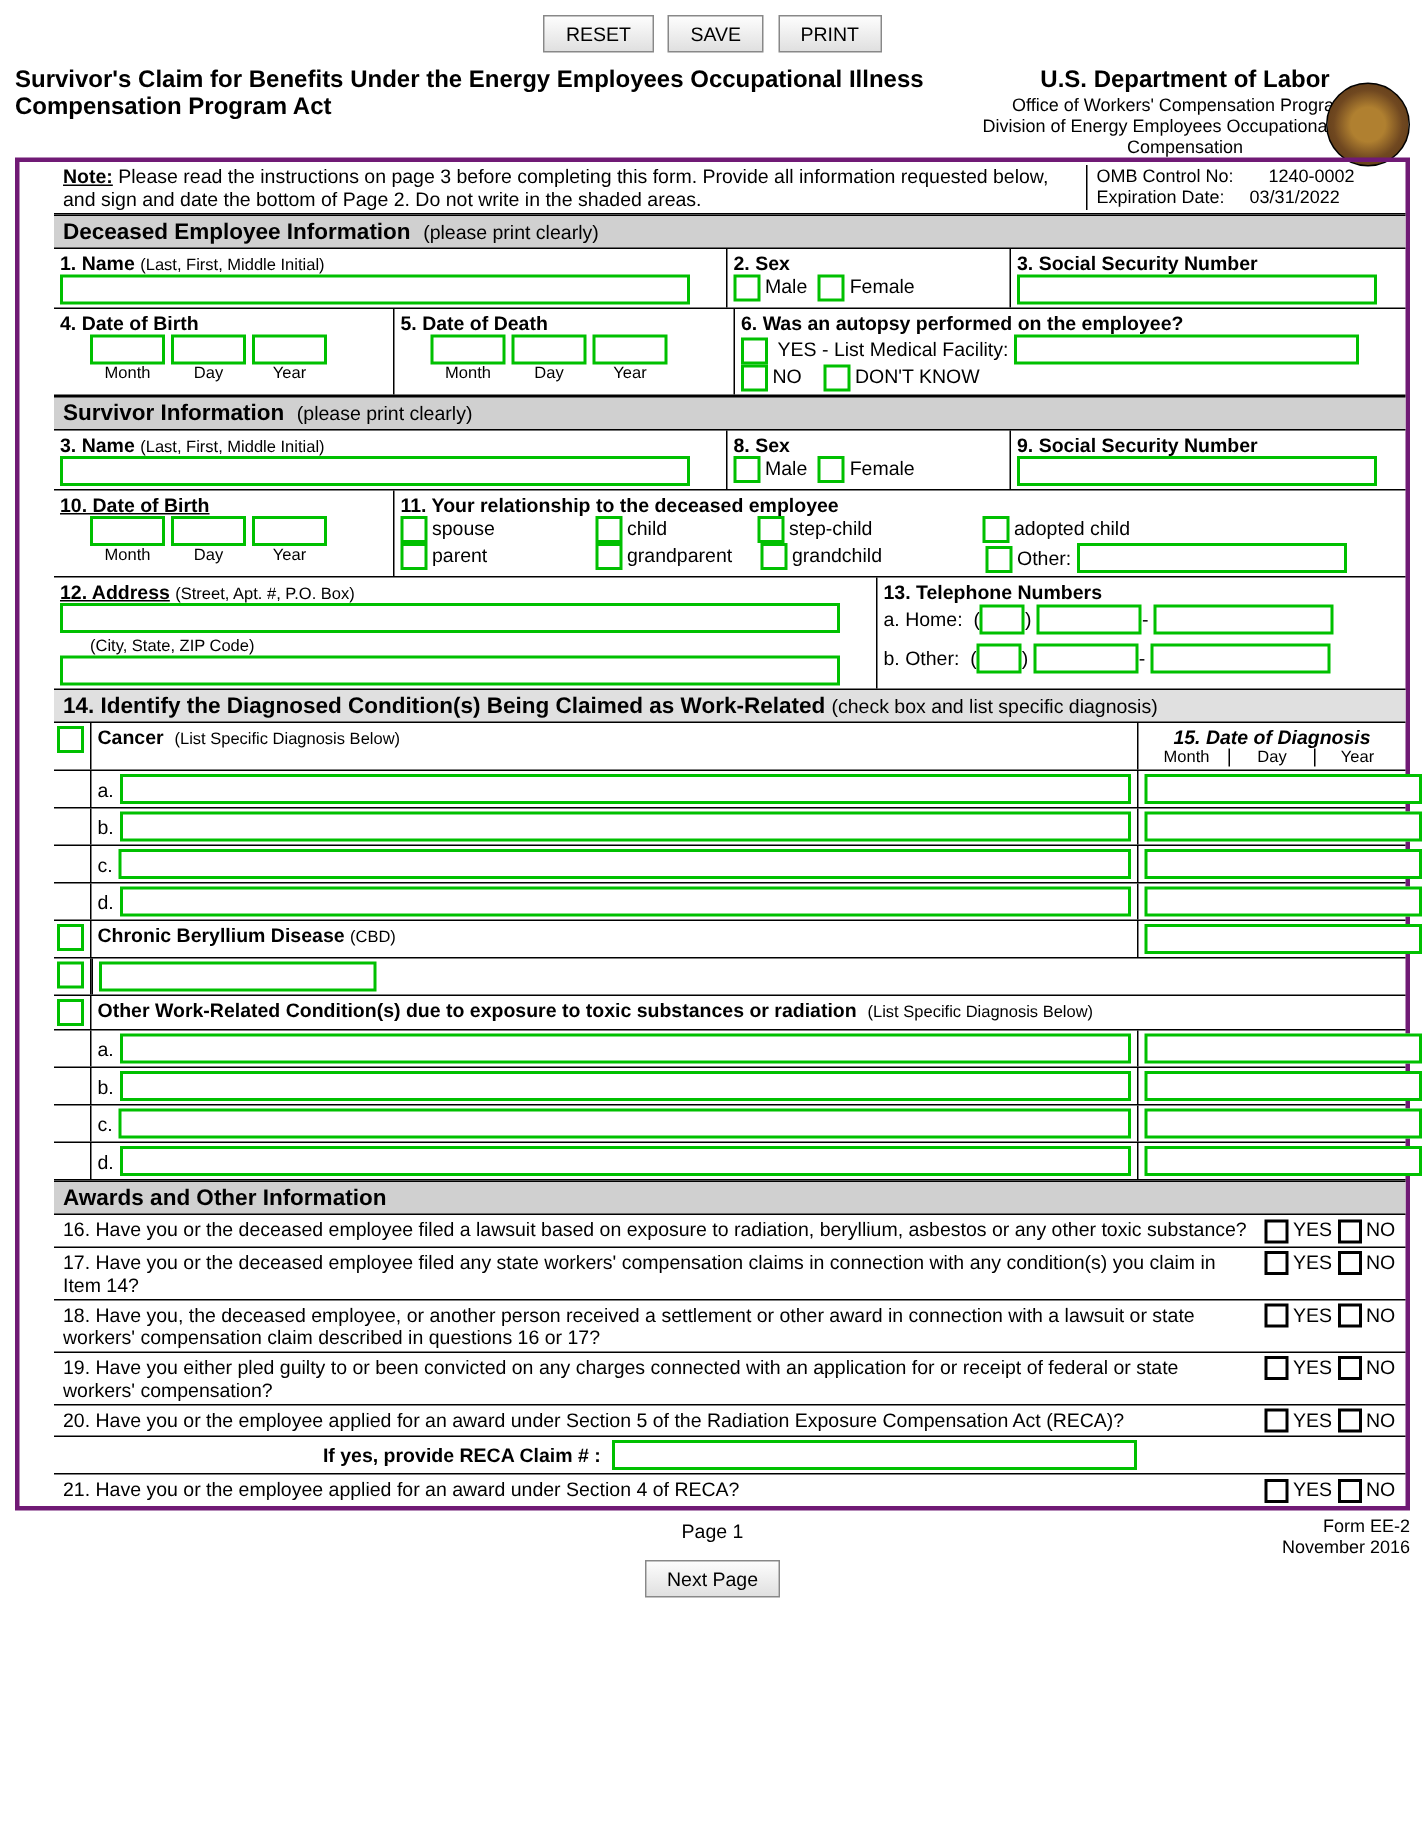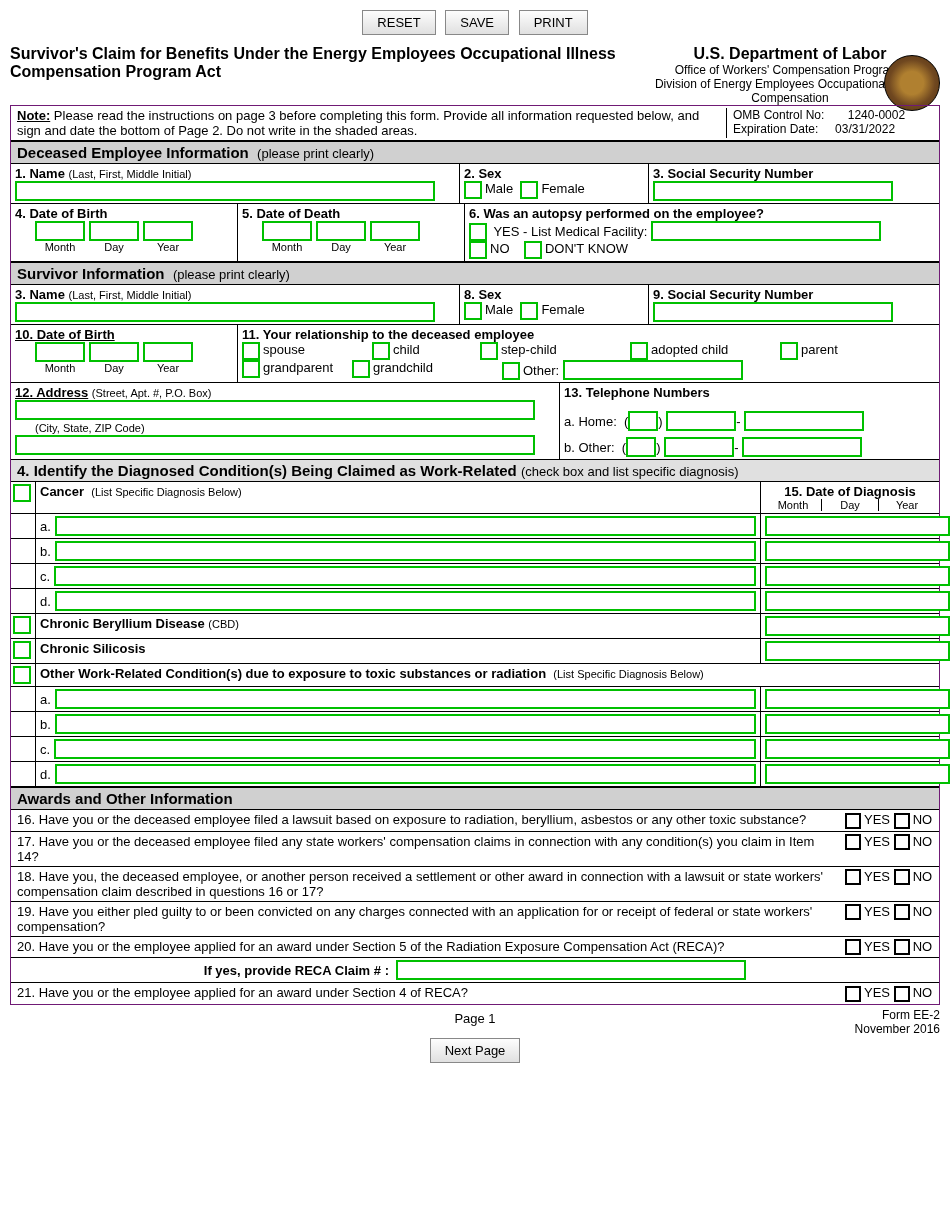--- a/index.html
+++ b/index.html
@@ -24,21 +24,21 @@
   .title-left { flex: 1; font-weight: bold; font-size: 16px; }
   .title-right { text-align: center; width: 300px; }
   .title-right .dept { font-weight: bold; font-size: 16px; }
   .title-right .sub { font-size: 12px; }
   .seal {
     width: 54px; height: 54px; border-radius: 50%;
     background: radial-gradient(circle,#b08030 30%,#704820 60%,#503010 100%);
     position: absolute; right: 10px; top: 55px;
     border: 1px solid #000;
   }
-  .form-box { border: 1px solid #701a75; position: relative; }
+  .form-box { border: 3px solid #701a75; position: relative; padding-left: 23px; }
   .note-row { padding: 2px 6px; font-size: 13px; border-bottom: 1px solid #000; display:flex;}
   .note-left { flex:1; }
   .note-right { width:200px; border-left:1px solid #000; padding-left:6px; font-size:12px;}
   .note-label { text-decoration: underline; font-weight: bold; }
   .section-hdr {
     background: #d0d0d0; font-weight: bold; font-size: 15px;
     padding: 2px 6px; border-bottom: 1px solid #000; border-top:1px solid #000;
   }
   .section-hdr .hint { font-weight: normal; font-size: 13px; }
   .row { display: flex; border-bottom: 1px solid #000; }
@@ -197,44 +197,44 @@
   <div class="row">
     <div class="cell" style="width:540px;">
       <span class="label" style="text-decoration:underline;">12.  Address</span>
       <span class="label-sm">(Street, Apt. #, P.O. Box)</span><br>
       <input class="grn-input" style="width: 520px;"><br>
       <span class="label-sm" style="margin-left:20px;">(City, State, ZIP Code)</span><br>
       <input class="grn-input" style="width: 520px;">
     </div>
     <div class="cell" style="flex:1;">
       <span class="label">13.  Telephone Numbers</span><br>
-      <div style="margin-top:11px;"><span>a.  Home:</span>&nbsp;
+      <div style="margin-top:1px;"><span>a.  Home:</span>&nbsp;
         <span>(</span><input class="grn-input" style="width: 30px;"><span>)</span>
         <input class="grn-input" style="width: 70px;"><span>-</span>
         <input class="grn-input" style="width: 120px;">
       </div>
       <div style="margin-top:6px;"><span>b.  Other:</span>&nbsp;
         <span>(</span><input class="grn-input" style="width: 30px;"><span>)</span>
         <input class="grn-input" style="width: 70px;"><span>-</span>
         <input class="grn-input" style="width: 120px;">
       </div>
     </div>
   </div>
 
   <div class="section-hdr" style="background:#e0e0e0;border-top:none;">
-    <span>4.  Identify the Diagnosed Condition(s) Being Claimed as Work-Related</span>
+    <span>14.  Identify the Diagnosed Condition(s) Being Claimed as Work-Related</span>
     <span class="hint">(check box and list specific diagnosis)</span>
   </div>
 
   <div class="row">
     <div class="cell condition-check-cell"><span class="grn-check"></span></div>
     <div class="cell" style="flex:1;border-right:none;"><span class="label">Cancer</span>&nbsp;
       <span class="label-sm">(List Specific Diagnosis Below)</span></div>
     <div class="cell" style="width:170px;border-left:1px solid #000;">
-      <div class="label" style="text-align:center;">15.  Date of Diagnosis</div>
+      <div class="label" style="text-align:center;font-style:italic;">15.  Date of Diagnosis</div>
       <div style="display:flex;font-size:11px;text-align:center;">
         <div style="flex:1;border-right:1px solid #000;">Month</div>
         <div style="flex:1;border-right:1px solid #000;">Day</div>
         <div style="flex:1;">Year</div>
       </div>
     </div>
   </div>
 
   <div id="cancer-rows">
       <div class="row">
@@ -284,21 +284,20 @@
     <div class="cell" style="flex:1;border-right:none;"><span class="label">Chronic Beryllium Disease</span>
       <span class="label-sm">(CBD)</span></div>
     <div class="cell" style="width:170px;border-left:1px solid #000;display:flex;gap:2px;">
       <input class="grn-input" style="flex: 1 1 0%;">
 
     </div>
   </div>
 
   <div class="row">
     <div class="cell condition-check-cell"><span class="grn-check"></span></div>
-    <div class="cell" style="flex:1;border-right:none;"><span class="label">Chronic Silicosis</span></div>
     <div class="cell" style="width:170px;border-left:1px solid #000;display:flex;gap:2px;">
       <input class="grn-input" style="flex: 1 1 0%;">
 
     </div>
   </div>
 
   <div class="row">
     <div class="cell condition-check-cell"><span class="grn-check"></span></div>
     <div class="cell" style="flex:1;"><span class="label">Other Work-Related Condition(s) due to exposure to toxic substances or radiation</span>&nbsp;
       <span class="label-sm">(List Specific Diagnosis Below)</span></div>

